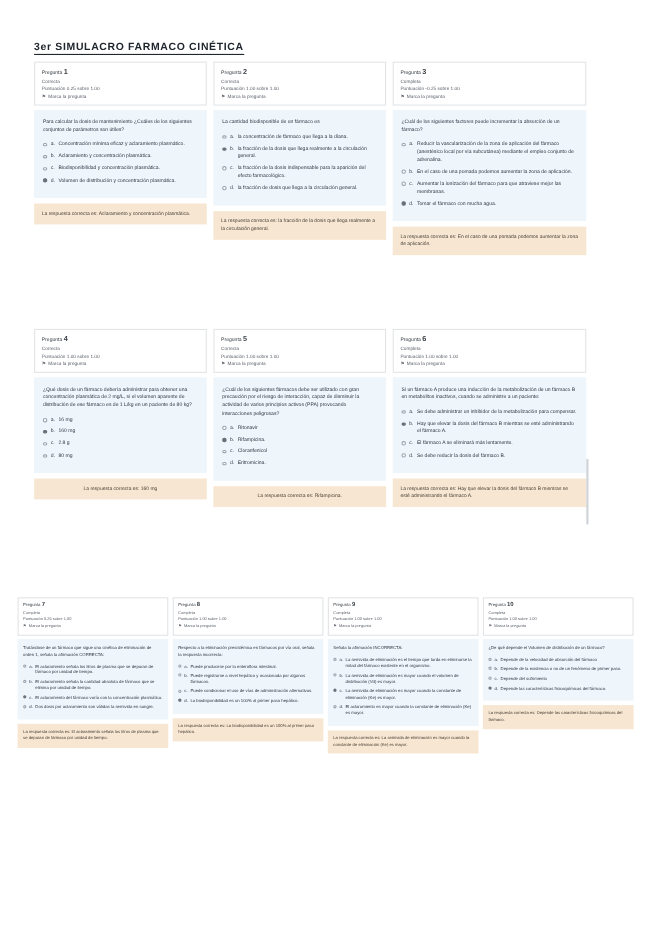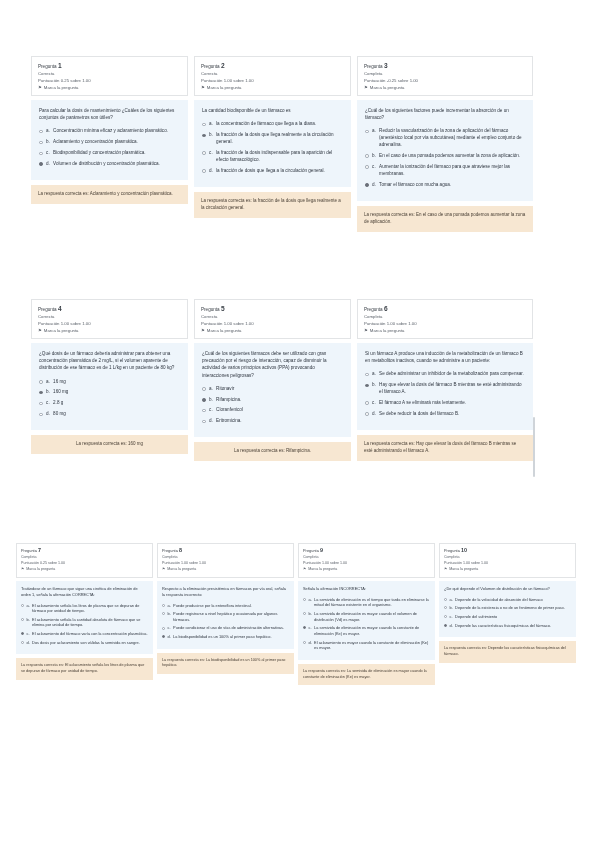--- a/index.html
+++ b/index.html
@@ -66,20 +66,21 @@
   .small .opt{font-size:3.9px;line-height:1.45;margin-bottom:3px;}
   .small .radio{width:3px;height:3px;margin:1.1px 2.6px 0 0;}
   .small .olabel{width:5.5px;}
   .small .feedback{font-size:3.8px;padding:5px 5px;line-height:1.5;margin-top:4px;}
 </style>
 </head>
 <body>
 
 <div class="page">
 
+  <div class="doc-title">3er SIMULACRO  FARMACO CINÉTICA</div>
 
   <div class="qcard" style="left:31px;top:56px;width:157px;">
     <div class="qhead">
       <div class="qnum"><span>Pregunta</span> <span class="big">1</span></div>
       <div class="qline">Correcta</div>
       <div class="qline">Puntuación 0.25 sobre 1.00</div>
       <div class="qflag"><span class="flagico">⚑</span><span>Marca la pregunta</span></div>
     </div>
     <div class="qbody">
       <p class="qtext">Para calcular la dosis de mantenimiento ¿Cuáles de los siguientes conjuntos de parámetros son útiles?</p>

